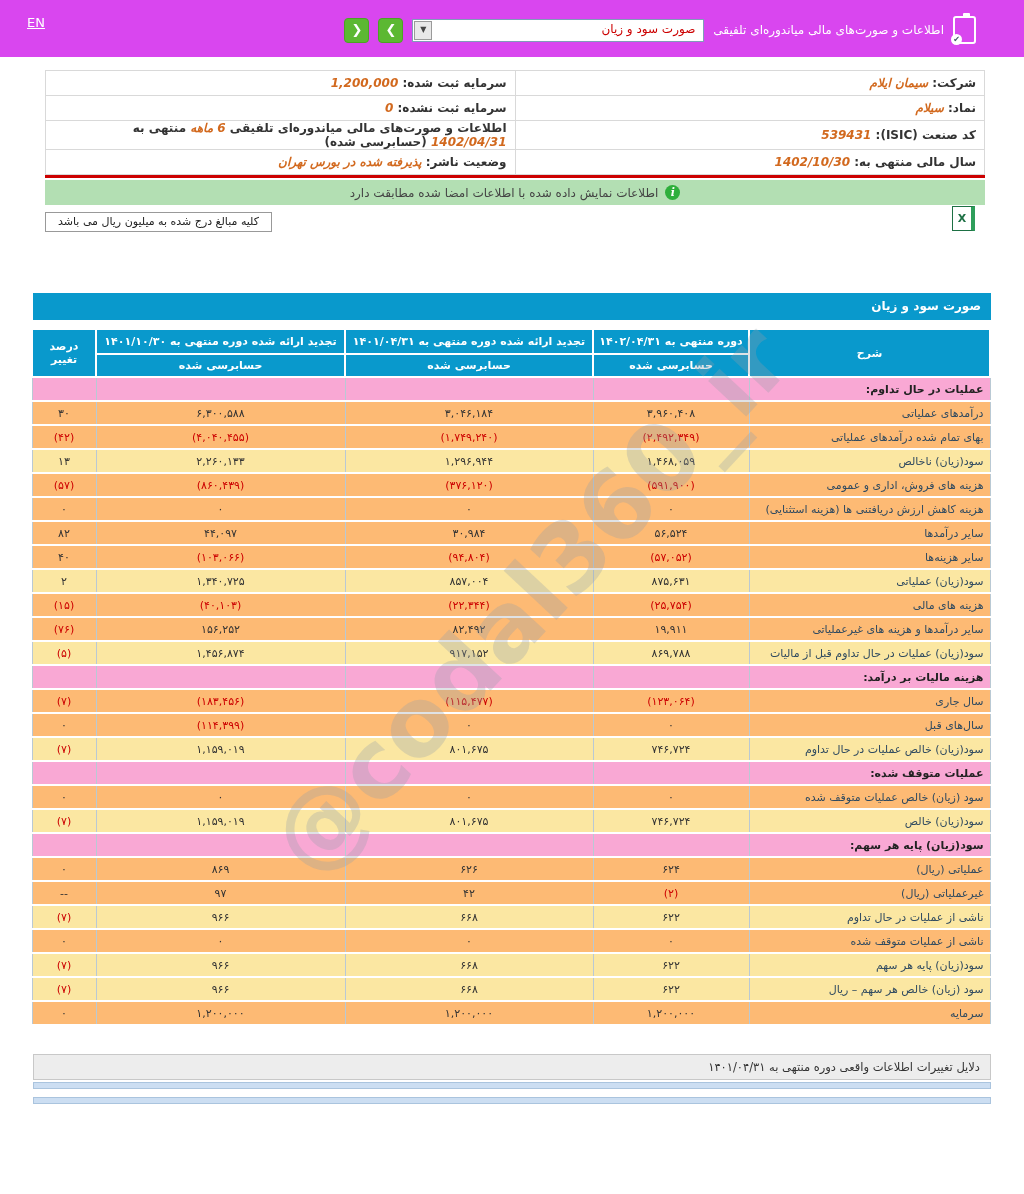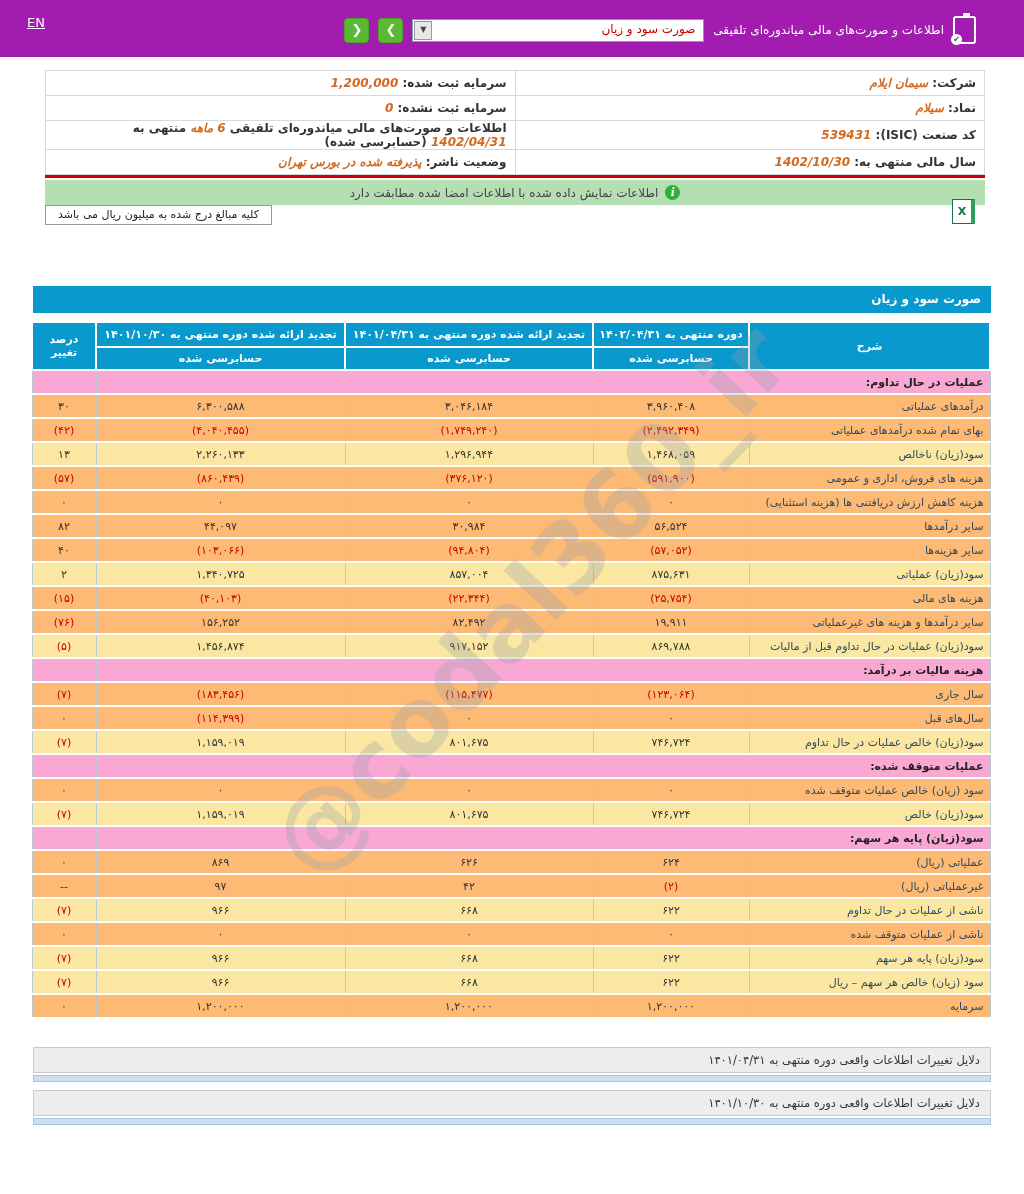--- a/index.html
+++ b/index.html
@@ -2,21 +2,21 @@
 <html lang="fa" dir="rtl"><head>
 <meta charset="utf-8">
 <style>
   html,body{margin:0;padding:0;}
   body{
     width:1024px;height:1194px;position:relative;overflow:hidden;
     background:#fff;font-family:"DejaVu Sans","Liberation Sans",sans-serif;
     direction:rtl;font-size:12px;color:#333;
   }
   
-  .topbar{height:57px;background:#a21caf;position:relative;}
+  .topbar{height:57px;background:#d946ef;position:relative;}
   .en-link{position:absolute;left:27px;top:15px;color:#fff;font-size:13px;
     text-decoration:underline;direction:ltr;cursor:pointer;}
   .topbar-controls{position:absolute;top:16px;right:48px;display:flex;align-items:center;gap:9px;}
   .clip-icon{width:19px;height:24px;border:2px solid #fff;border-radius:3px;position:relative;background:transparent;}
   .clip-icon .clip-top{position:absolute;top:-5px;right:4px;width:7px;height:4px;background:#fff;border-radius:1px;}
   .clip-icon .clip-check{position:absolute;bottom:-3px;left:-4px;width:11px;height:11px;border-radius:50%;
     background:#fff;color:#3c5765;font-size:8px;line-height:11px;text-align:center;font-weight:bold;}
   .topbar-title{color:#fff;font-size:12px;white-space:nowrap;}
   .report-select{width:290px;height:21px;background:#fff;border:1px solid #7f9db9;position:relative;cursor:pointer;}
   .sel-text{position:absolute;right:8px;top:2px;color:#cc0000;font-size:12px;white-space:nowrap;}
@@ -26,21 +26,21 @@
     color:#fff;font-weight:bold;font-size:13px;line-height:21px;text-align:center;cursor:pointer;}
   
   .company-table{width:940px;margin:13px 39px 0 45px;border-collapse:collapse;table-layout:fixed;}
   .company-table td{border:1px solid #d9d9d9;height:24px;padding:0 8px;font-size:12px;color:#333;font-weight:bold;}
   .company-table .hl{color:#d2691e;font-weight:bold;font-style:italic;}
   .red-divider{width:940px;margin:0 39px 0 45px;height:3px;background:#cc0000;}
   .green-banner{width:940px;margin:2px 39px 0 45px;height:25px;background:#b3dfb3;
     display:flex;align-items:center;justify-content:center;gap:7px;font-size:12px;color:#444;}
   .info-icon{width:15px;height:15px;border-radius:50%;background:#2eaf3c;color:#fff;
     font-size:11px;line-height:15px;text-align:center;font-weight:bold;font-family:"DejaVu Serif",serif;font-style:italic;}
-  .note-row{position:relative;height:24px;}
+  .note-row{position:relative;height:24px;margin-top:7px;}
   .note-box{position:absolute;left:45px;top:0;height:18px;line-height:18px;padding:0 12px;
     border:1px solid #999;background:#fff;font-size:11px;color:#222;white-space:nowrap;}
   .excel-icon{position:absolute;right:49px;top:-6px;width:18px;height:23px;background:#fff;
     border:1px solid #1d7044;border-right:4px solid #2e9e5b;color:#1d7044;font-size:11px;font-weight:bold;
     text-align:center;line-height:23px;cursor:pointer;}
   
   .main-wrap{width:958px;margin:57px 33px 0 33px;position:relative;}
   .tbl-title{height:27px;background:#0999cc;color:#fff;font-weight:bold;font-size:12px;
     line-height:27px;padding-right:10px;}
   .tbl-gap{height:8px;}
@@ -349,18 +349,17 @@
 </div>
 
 <div class="watermark">@codal360_ir</div>
 
 <div class="accordion">
     <div class="acc-item">
       <div class="acc-bar">دلایل تغییرات اطلاعات واقعی دوره منتهی به ۱۴۰۱/۰۴/۳۱</div>
       <div class="acc-strip"></div>
     </div>
     <div class="acc-item">
-      <div class="acc-bar">دلایل تغییرات اطلاعات واقعی دوره منتهی به ۱۴۰۱/۱۰/۳۰</div>
       <div class="acc-strip"></div>
     </div>
   </div>
 
 <button class="logout-btn">خروج</button>
 
 </body></html>

